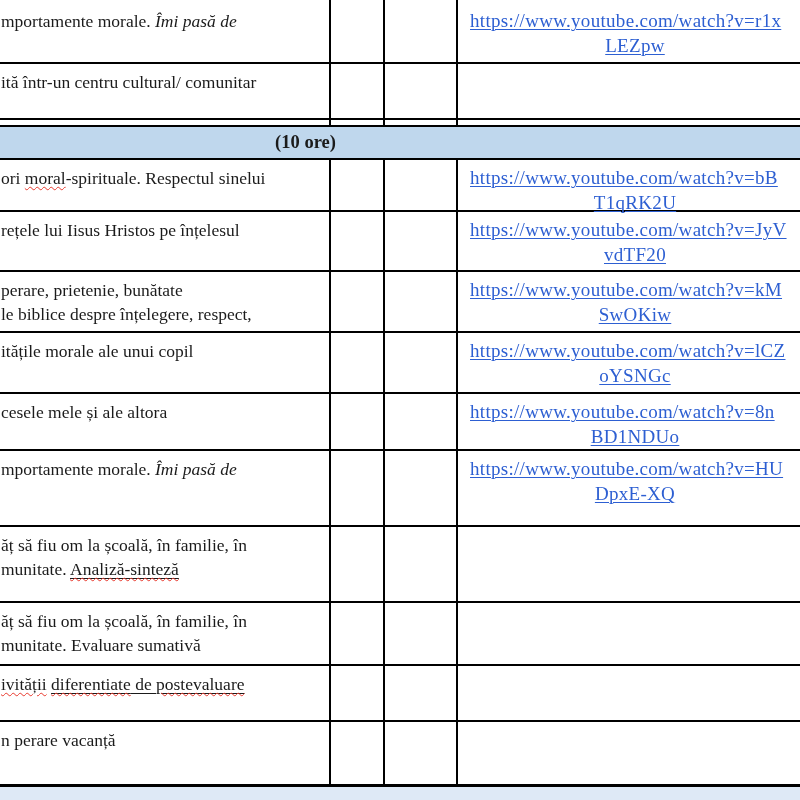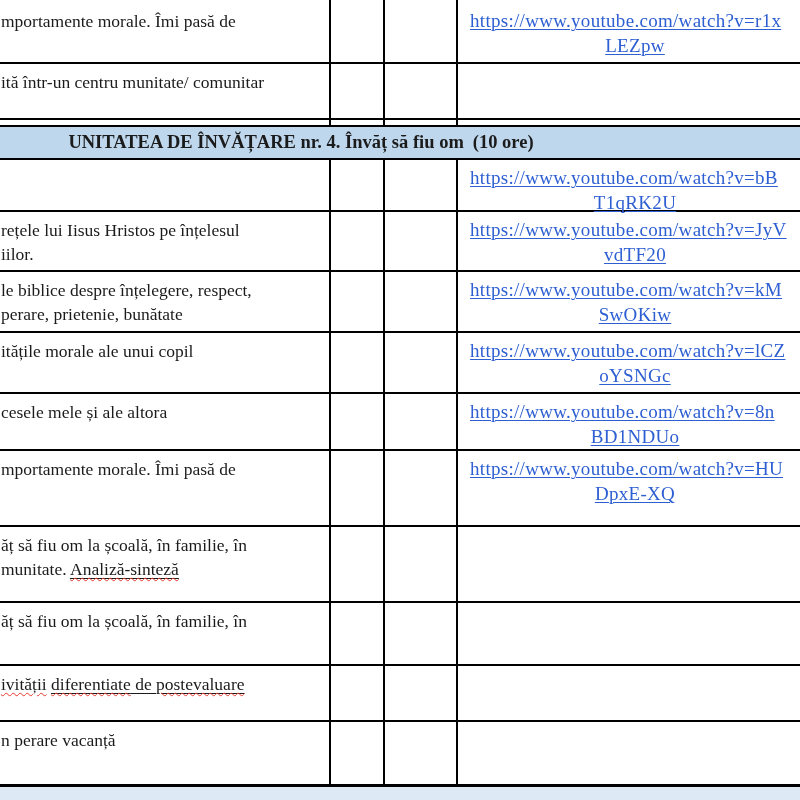--- a/index.html
+++ b/index.html
@@ -18,21 +18,21 @@
   .row{display:flex;box-sizing:border-box;border-bottom:2px solid var(--border);}
   .row.last{border-bottom-width:3px;}
   .gap-row{display:flex;box-sizing:border-box;height:5px;}
   .cell{box-sizing:border-box;border-right:2px solid var(--border);flex:none;}
   .c1{width:541px;padding:6px 8px 0 211px;}
   .row-top-pad .c1,.row-top-pad .c4{padding-top:9px;}
   .c2{width:54px;}
   .c3{width:73px;}
   .c4{width:354px;padding-top:6px;border-right:2px solid var(--border);}
   .tline{white-space:nowrap;line-height:24px;font-size:17.5px;color:var(--text);}
-  .i{margin-top:7px;}
+  .i{font-style:italic;margin-top:7px;}
   .u{text-decoration:underline;text-decoration-thickness:1px;text-underline-offset:3px;text-decoration-color:var(--text);}
   .sq{text-decoration:underline;text-decoration-style:wavy;text-decoration-color:var(--squiggle);text-decoration-thickness:1px;text-underline-offset:2px;}
   .header-row{box-sizing:border-box;height:35px;border-top:2px solid var(--border);border-bottom:2px solid var(--border);
     background:var(--header-bg);display:flex;align-items:center;justify-content:center;
     font-size:18.5px;color:var(--text);white-space:nowrap;}
   .hb{font-weight:bold;}
   .hn{margin-left:9px;font-weight:bold;}
   .ytlink{display:block;color:var(--link);text-decoration:underline;text-decoration-thickness:1px;text-underline-offset:2px;cursor:pointer;}
   .ytlink .l1{white-space:nowrap;text-align:left;padding-left:12px;line-height:24px;font-size:19px;letter-spacing:0.3px;}
   .ytlink .l2{white-space:nowrap;text-align:center;line-height:25px;font-size:19px;letter-spacing:0.3px;}
@@ -52,71 +52,70 @@
           <div class="cell c3"></div>
           <div class="cell c4" style="border-right: none;">
             <a class="ytlink" href="#">
               <div class="l1">https://www.youtube.com/watch?v=r1x</div>
               <div class="l2">LEZpw</div>
             </a>
           </div>
         </div>
         <div class="row" style="height: 56px;">
           <div class="cell c1">
-            <div class="tline"><span>ită într-un centru munitate/ comunitar</span></div>
+            <div class="tline"><span>ită într-un centru cultural/ comunitar</span></div>
           </div>
           <div class="cell c2"></div>
           <div class="cell c3"></div>
           <div class="cell c4" style="border-right: none;"></div>
         </div>
       </div>
 
     <div class="gap-row">
       <div class="cell c1"></div>
       <div class="cell c2"></div>
       <div class="cell c3"></div>
       <div class="cell c4" style="border-right:none;"></div>
     </div>
 
     <div class="header-row">
-      <span class="hb">UNITATEA DE ÎNVĂȚARE nr. 4. Învăț să fiu om</span>
       <span class="hn">(10 ore)</span>
     </div>
 
     <div id="rows-bottom">
         <div class="row" style="height: 52px;">
           <div class="cell c1">
+            <div class="tline"><span>ori </span><span class="sq">moral</span><span>-spirituale. Respectul sinelui</span></div>
           </div>
           <div class="cell c2"></div>
           <div class="cell c3"></div>
           <div class="cell c4" style="border-right: none;">
             <a class="ytlink" href="#">
               <div class="l1">https://www.youtube.com/watch?v=bB</div>
               <div class="l2">T1qRK2U</div>
             </a>
           </div>
         </div>
         <div class="row" style="height: 60px;">
           <div class="cell c1">
             <div class="tline"><span>rețele lui Iisus Hristos pe înțelesul</span></div>
-            <div class="tline"><span>iilor.</span></div>
           </div>
           <div class="cell c2"></div>
           <div class="cell c3"></div>
           <div class="cell c4" style="border-right: none;">
             <a class="ytlink" href="#">
               <div class="l1">https://www.youtube.com/watch?v=JyV</div>
               <div class="l2">vdTF20</div>
             </a>
           </div>
         </div>
         <div class="row" style="height: 61px;">
           <div class="cell c1">
+            <div class="tline"><span>perare, prietenie, bunătate</span></div>
             <div class="tline"><span>le biblice despre înțelegere, respect,</span></div>
-            <div class="tline"><span>perare, prietenie, bunătate</span></div>
           </div>
           <div class="cell c2"></div>
           <div class="cell c3"></div>
           <div class="cell c4" style="border-right: none;">
             <a class="ytlink" href="#">
               <div class="l1">https://www.youtube.com/watch?v=kM</div>
               <div class="l2">SwOKiw</div>
             </a>
           </div>
         </div>
@@ -164,20 +163,21 @@
             <div class="tline"><span>ăț să fiu om la școală, în familie, în</span></div>
             <div class="tline"><span>munitate. </span><span class="u"><span class="sq">Analiză-sinteză</span></span></div>
           </div>
           <div class="cell c2"></div>
           <div class="cell c3"></div>
           <div class="cell c4" style="border-right: none;"></div>
         </div>
         <div class="row" style="height: 63px;">
           <div class="cell c1">
             <div class="tline"><span>ăț să fiu om la școală, în familie, în</span></div>
+            <div class="tline"><span>munitate. Evaluare sumativă</span></div>
           </div>
           <div class="cell c2"></div>
           <div class="cell c3"></div>
           <div class="cell c4" style="border-right: none;"></div>
         </div>
         <div class="row" style="height: 56px;">
           <div class="cell c1">
             <div class="tline"><span class="sq">ivității</span><span> </span><span class="u"><span class="sq">diferentiate</span></span><span class="u"> de </span><span class="u"><span class="sq">postevaluare</span></span></div>
           </div>
           <div class="cell c2"></div>

